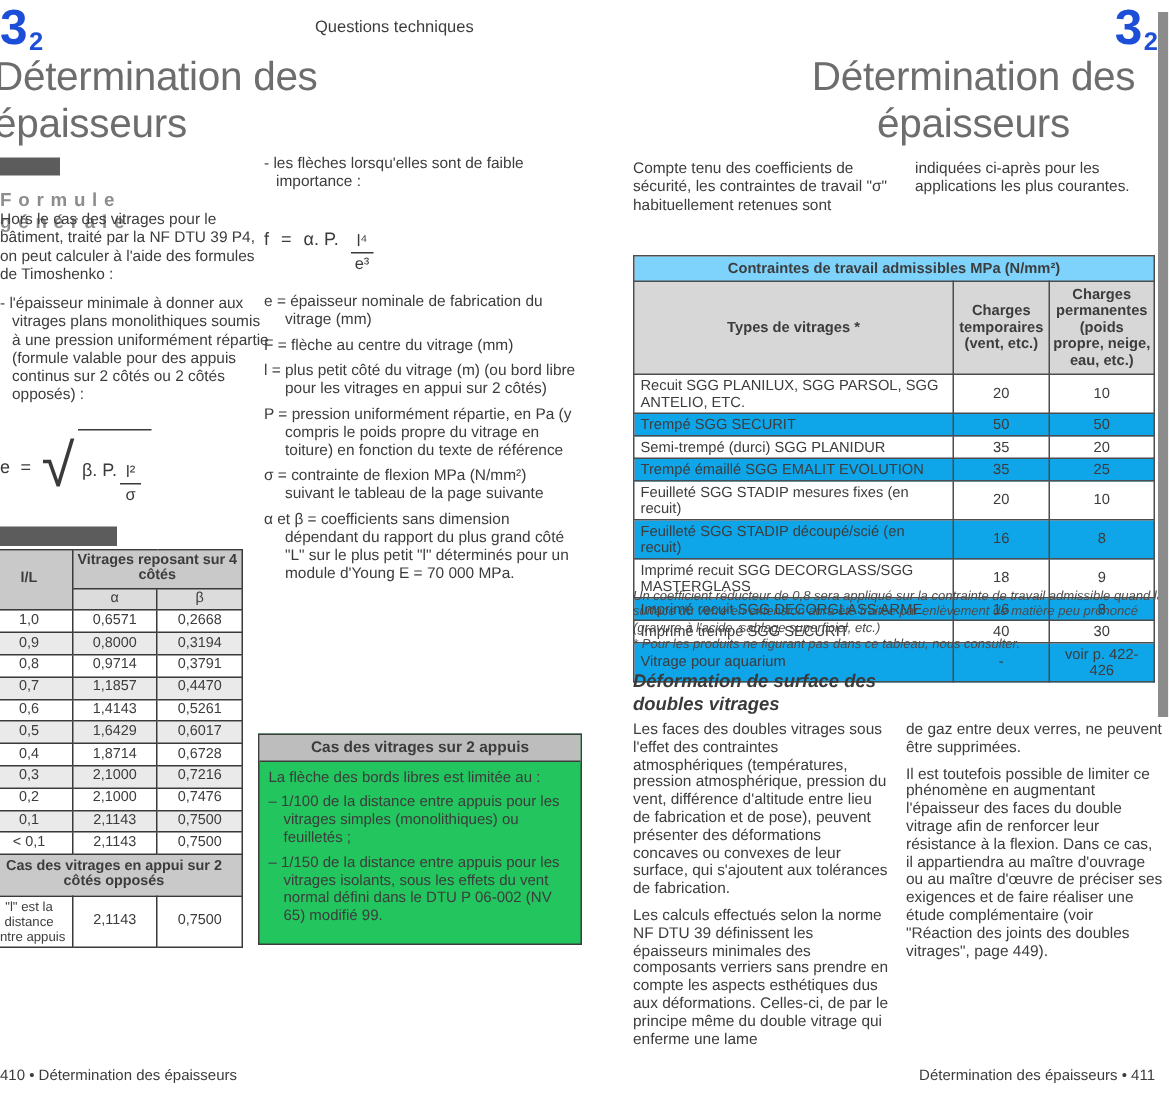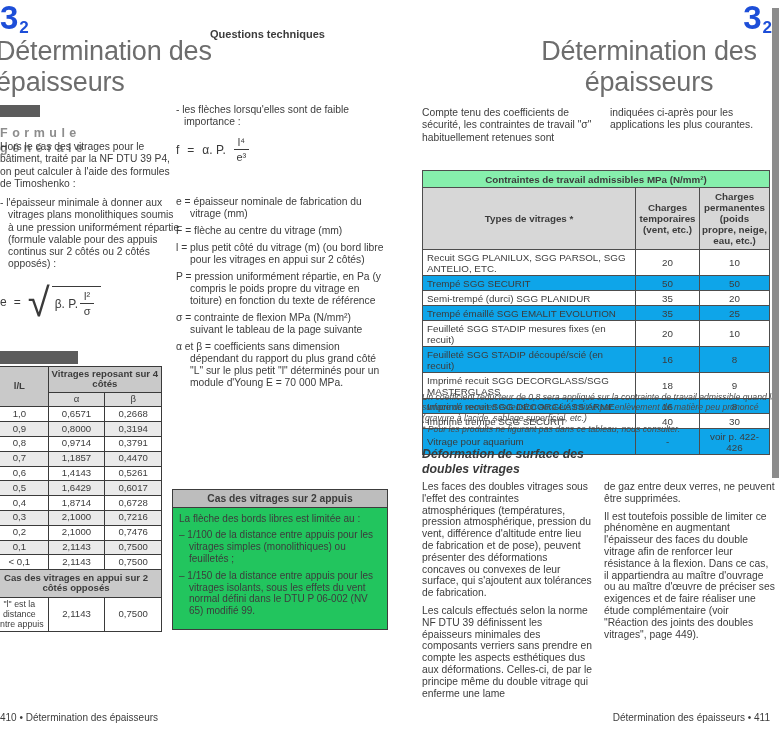--- a/index.html
+++ b/index.html
@@ -5,42 +5,42 @@
   html,body{margin:0;padding:0;background:#fff;}
   .page{position:relative;width:779px;height:736px;background:#ffffff;overflow:hidden;
         font-family:"Liberation Sans",sans-serif;color:#3c3c3c;}
   p{margin:0;}
   
   .logo{position:absolute;font-weight:bold;color:#1d4ed8;}
   .logo-main{font-size:33px;line-height:33px;}
   .logo-sub{font-size:17px;position:relative;top:4px;left:1px;}
   .left-logo{left:0;top:1px;}
   .right-logo{right:8px;top:1px;}
-  .running-head{position:absolute;left:210px;top:28px;font-size:11px;font-weight:bold;color:#3c3c3c;}
+  .running-head{position:absolute;left:210px;top:12px;font-size:11px;font-weight:normal;color:#3c3c3c;}
   
   .page-title{position:absolute;font-size:27px;line-height:31px;color:#6d6d6d;letter-spacing:-0.2px;}
   .left-title{left:-4px;top:36px;}
   .right-title{right:8px;top:36px;width:244px;text-align:center;}
   
   .section-label{position:absolute;left:0;top:103px;display:flex;gap:9px;flex-direction:column;}
   .marker{width:40px;height:12px;background:#5c5c5c;margin-top:2px;}
   .sl-text{font-weight:bold;font-size:12.5px;line-height:15px;letter-spacing:4.5px;color:#8d8d8d;}
   
   .body{position:absolute;font-size:10.3px;line-height:12.3px;}
   .hang{padding-left:8px;text-indent:-8px;}
   .lp1{left:0;top:141px;width:170px;}
   .lp2{left:0;top:197px;width:173px;}
   .mp1{left:176px;top:104px;width:205px;}
   
   .formula{position:absolute;display:inline-flex;align-items:center;font-size:12px;color:#3a3a3a;}
   .fe{left:0;top:286px;gap:7px;}
   .ff{left:176px;top:136px;gap:8px;}
   .sqrt-sign{font-size:40px;font-weight:300;line-height:26px;margin-right:-5px;}
   .radicand{display:inline-flex;align-items:center;gap:2px;border-top:1.6px solid #3a3a3a;padding:3px 7px 0 3px;}
-  .frac{display:inline-block;text-align:center;font-size:11px;line-height:12px;}
+  .frac{display:inline-block;text-align:center;font-size:11px;line-height:12px;margin-top:19px;}
   .fnum{display:block;border-bottom:1.2px solid #3a3a3a;padding:0 4px 1px;}
   .fden{display:block;padding-top:1px;}
   .marker2{position:absolute;left:0;top:351px;width:78px;height:13px;background:#5c5c5c;}
   
   .ltable{position:absolute;left:-10px;top:366px;width:172px;border-collapse:collapse;border:1.5px solid #3a3a3a;}
   .ltable td{border:1px solid #3a3a3a;font-size:9.6px;line-height:10.8px;text-align:center;padding:1.5px 2px;}
   .ltable .hd{background:#c9c9c9;font-weight:bold;}
   .ltable .hd2{background:#dcdcdc;}
   .ltable tr.alt td{background:#eaeaea;}
   .ltable .span-footer{background:#c9c9c9;font-weight:bold;padding:2.5px 2px;}
@@ -54,21 +54,21 @@
   .nb-title{background:#bdbdbd;text-align:center;font-weight:bold;font-size:10.3px;padding:3px 2px;border-bottom:1.4px solid #3c3c3c;}
   .nb-body{padding:5px 6px 7px 6px;}
   .nb-body p{font-size:10px;line-height:11.9px;margin:0 0 4px;}
   .nb-body p.hangi{padding-left:10px;text-indent:-10px;margin-bottom:5px;}
   
   .rp1{left:422px;top:107px;width:180px;}
   .rp2{left:610px;top:107px;width:165px;}
   
   .rtable{position:absolute;left:422px;top:170px;width:348px;border-collapse:collapse;border:1.5px solid #4d4d4d;}
   .rtable td{border:1px solid #4d4d4d;font-size:9.8px;line-height:11px;padding:1.5px 4px;}
-  .rtable .rt-title{background:#86efac;font-weight:bold;text-align:center;padding:2.5px;}
+  .rtable .rt-title{background:#7dd3fc;font-weight:bold;text-align:center;padding:2.5px;}
   .rtable tr.rt-head td{background:#d7d7d7;font-weight:bold;text-align:center;vertical-align:middle;padding:3px 2px;}
   .rtable td.num{text-align:center;}
   .rtable tr.alt td{background:#0ea5e9;}
   
   .footnotes{position:absolute;left:422px;top:392px;width:356px;font-style:italic;font-size:8.7px;line-height:10.4px;color:#4c4c4c;}
   .footnotes p{margin:0 0 1px;}
   
   .deform-heading{position:absolute;left:422px;top:447px;width:175px;font-weight:bold;font-style:italic;
                   font-size:12.3px;line-height:14.5px;color:#3a3a3a;}
   .dcol{position:absolute;top:481px;width:171px;}

